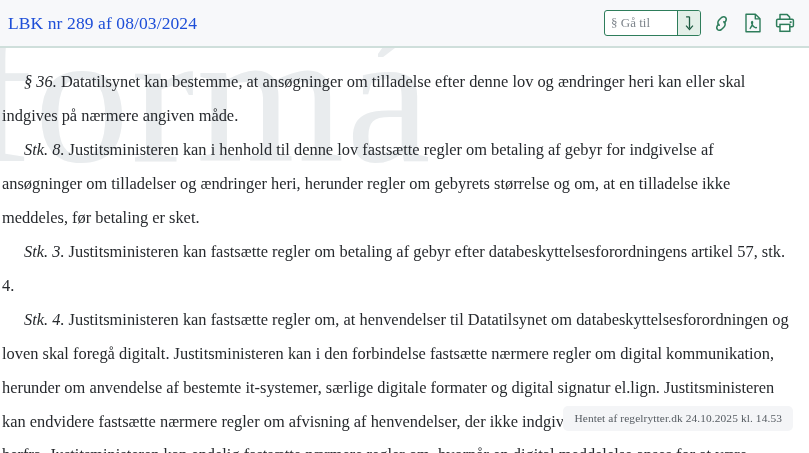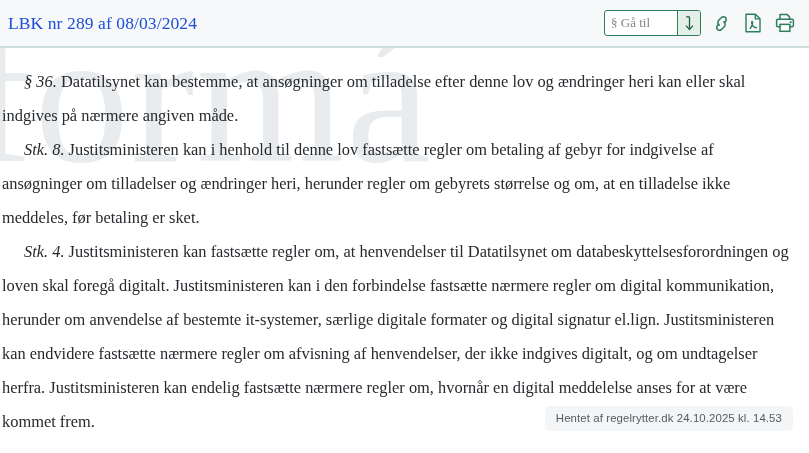--- a/index.html
+++ b/index.html
@@ -142,21 +142,21 @@
   .footer-badge-wrap {
     position: absolute;
     right: 16px;
     bottom: 22px;
     z-index: 4;
   }
   .footer-badge {
     background: #f4f5f7;
     border-radius: 5px;
     padding: 6px 11px 7px 11px;
-    font-family: Liberation Sans, sans-serif;
+    font-family: Liberation Serif, serif;
     font-size: 11.4px;
     color: #555b61;
     letter-spacing: 0.1px;
     white-space: nowrap;
   }
 </style>
 </head>
 <body>
 
 <div class="header">
@@ -212,20 +212,23 @@
 <div class="content">
 
   <p class="para">
     <span class="lead">§ 36.</span><span> Datatilsynet kan bestemme, at ansøgninger om tilladelse efter denne lov og ændringer heri kan eller skal indgives på nærmere angiven måde.</span>
   </p>
 
   <p class="para">
     <span class="lead">Stk. 8.</span><span> Justitsministeren kan i henhold til denne lov fastsætte regler om betaling af gebyr for indgivelse af ansøgninger om tilladelser og ændringer heri, herunder regler om gebyrets størrelse og om, at en tilladelse ikke meddeles, før betaling er sket.</span>
   </p>
 
+  <p class="para">
+    <span class="lead">Stk. 3.</span><span> Justitsministeren kan fastsætte regler om betaling af gebyr efter databeskyttelsesforordningens artikel 57, stk. 4.</span>
+  </p>
 
   <p class="para">
     <span class="lead">Stk. 4.</span><span> Justitsministeren kan fastsætte regler om, at henvendelser til Datatilsynet om databeskyttelsesforordningen og loven skal foregå digitalt. Justitsministeren kan i den forbindelse fastsætte nærmere regler om digital kommunikation, herunder om anvendelse af bestemte it-systemer, særlige digitale formater og digital signatur el.lign. Justitsministeren kan endvidere fastsætte nærmere regler om afvisning af henvendelser, der ikke indgives digitalt, og om undtagelser herfra. Justitsministeren kan endelig fastsætte nærmere regler om, hvornår en digital meddelelse anses for at være kommet frem.</span>
   </p>
 
 </div>
 
 <div class="footer-badge-wrap">
   <div class="footer-badge">Hentet af regelrytter.dk 24.10.2025 kl. 14.53</div>
 </div>

